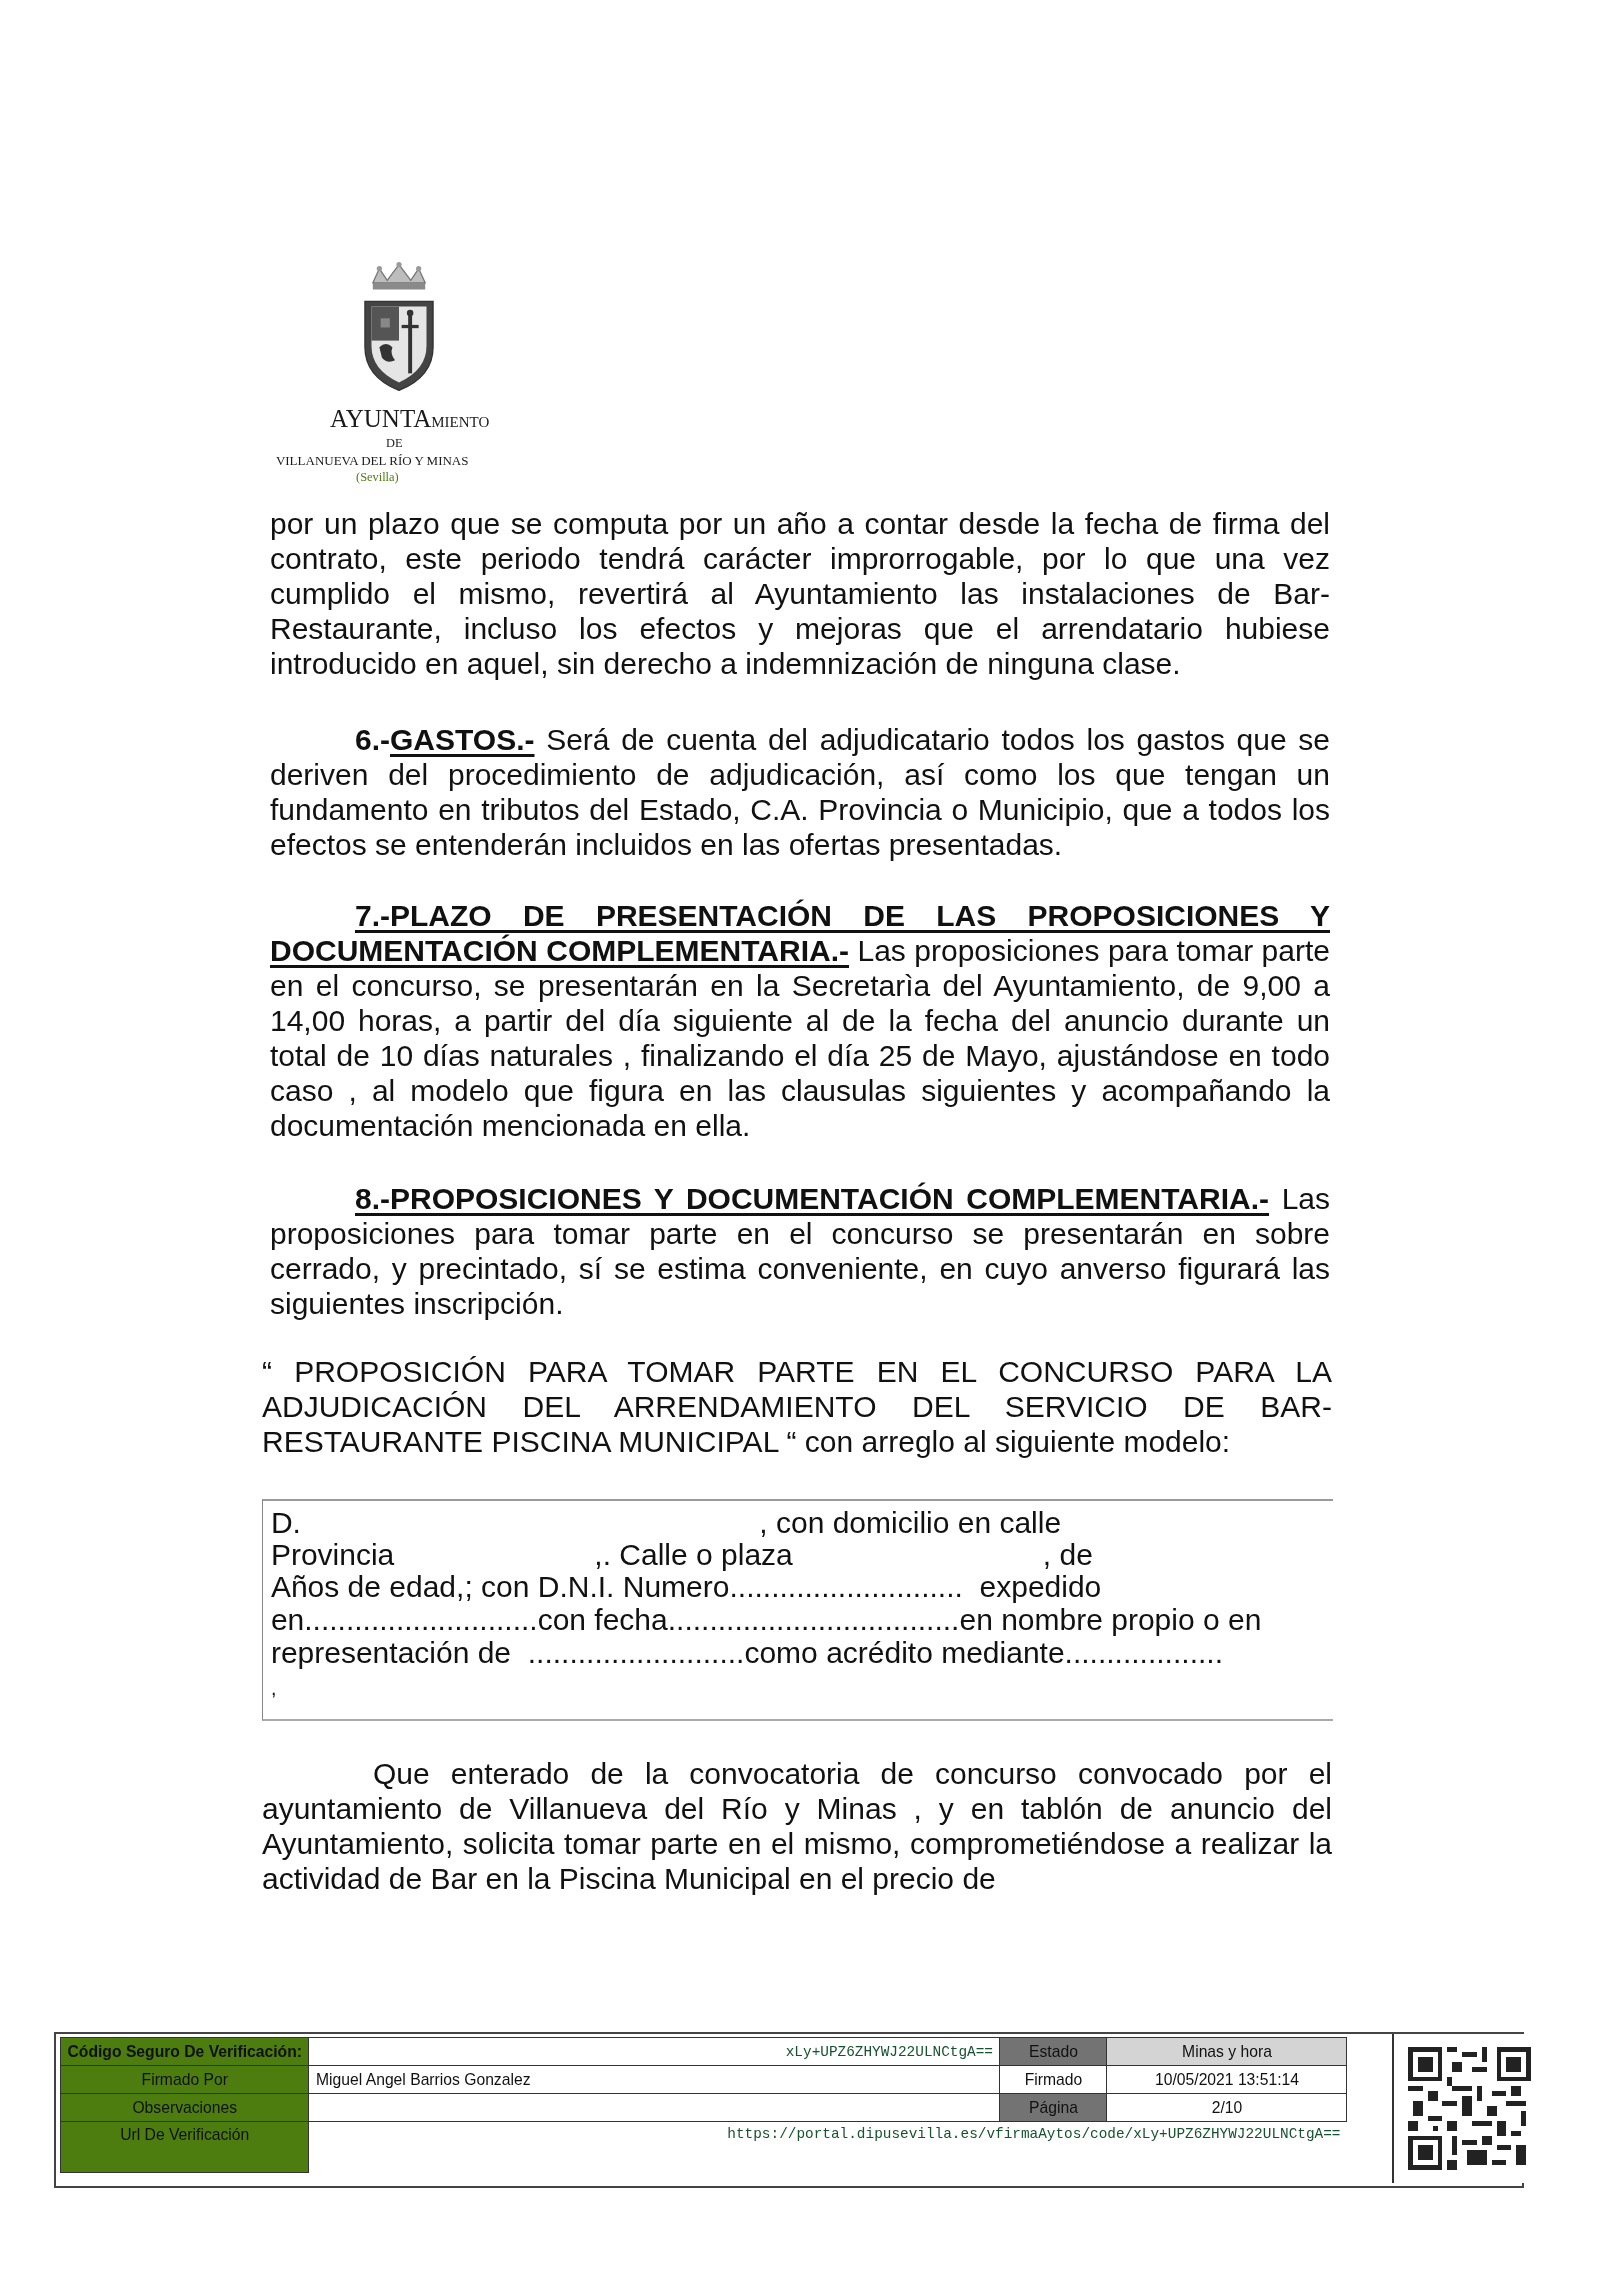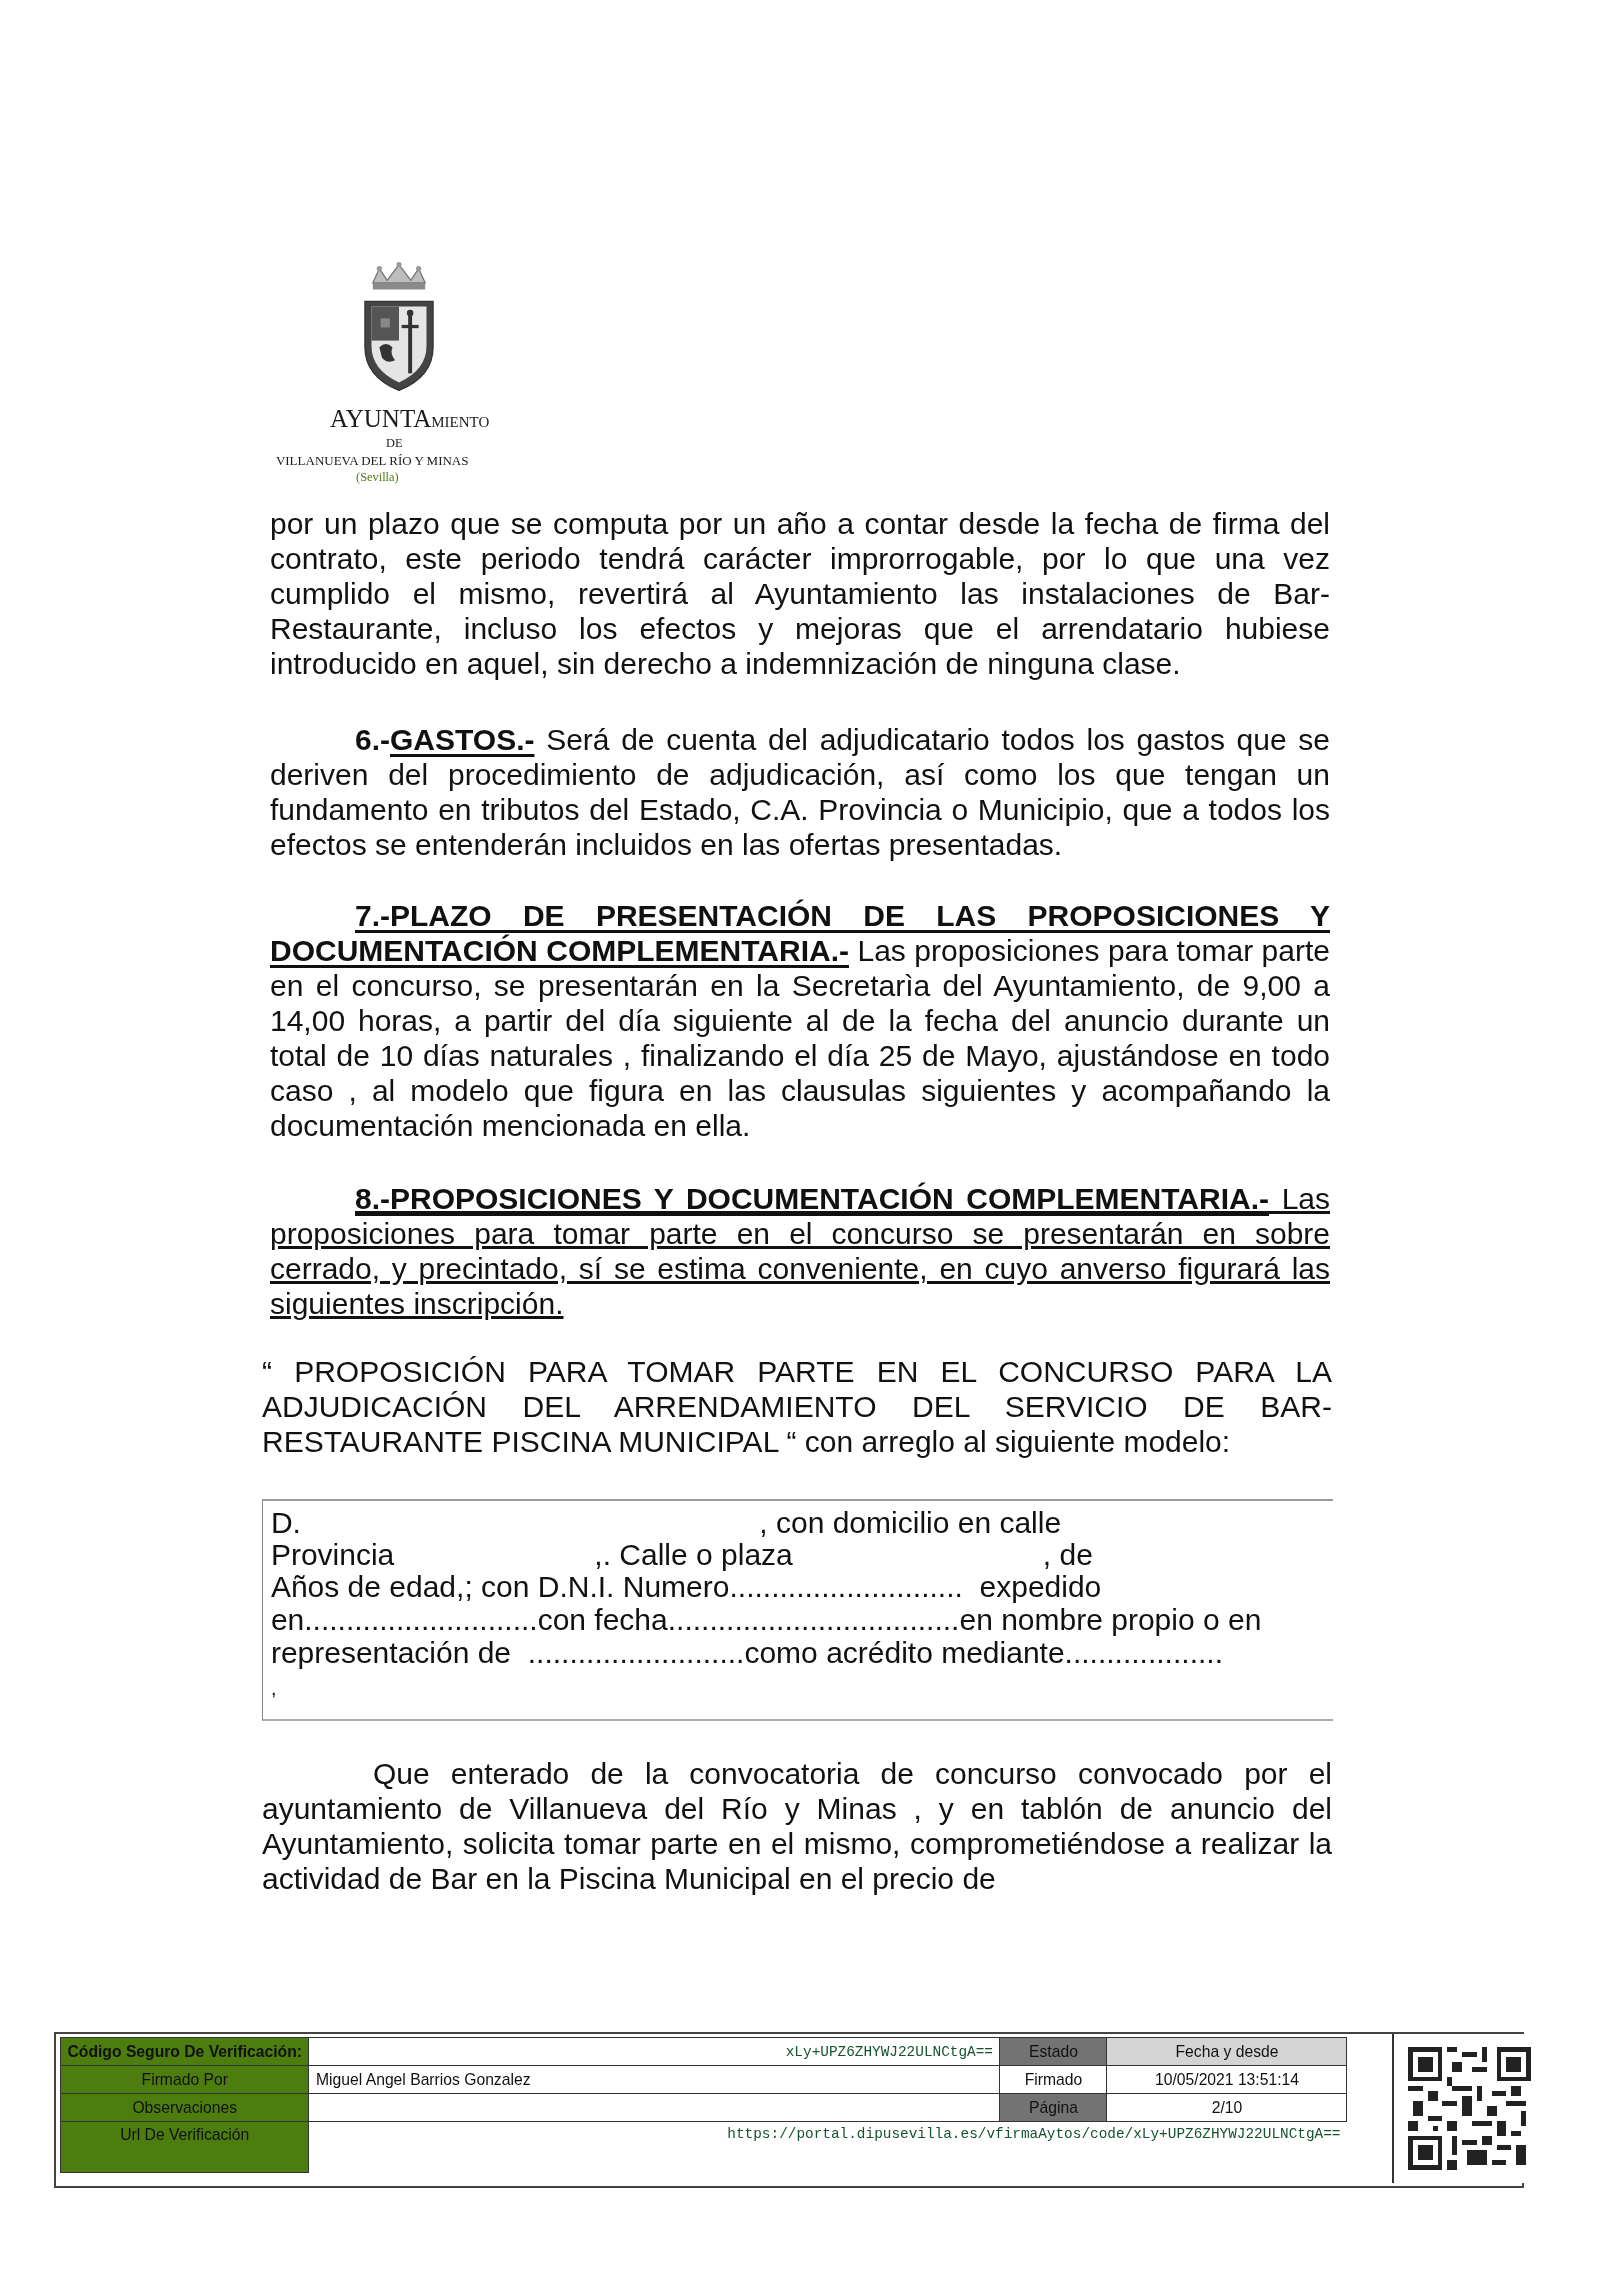--- a/index.html
+++ b/index.html
@@ -65,21 +65,21 @@
   <div class="lh-town">VILLANUEVA DEL RÍO Y MINAS</div>
   <div class="lh-prov">(Sevilla)</div>
 </div>
 
 <p class="para" style="top:506px;margin:0;">por un plazo que se computa por un año a contar desde la fecha de firma del contrato, este periodo tendrá carácter improrrogable, por lo que una vez cumplido el mismo, revertirá  al Ayuntamiento las instalaciones de Bar-Restaurante, incluso los efectos y mejoras que el arrendatario hubiese introducido en aquel,  sin derecho a indemnización de ninguna clase.</p>
 
 <p class="para" style="top:722px;margin:0;"><span class="indent"></span><span class="head-num">6.-</span><span class="head-u">GASTOS.-</span><span> Será de cuenta del adjudicatario todos los gastos que se deriven del procedimiento de adjudicación, así como los que tengan un fundamento en tributos del Estado, C.A. Provincia o Municipio, que a todos los efectos se entenderán incluidos en las ofertas presentadas.</span></p>
 
 <p class="para" style="top:898px;margin:0;"><span class="indent"></span><span class="head-u">7.-PLAZO DE PRESENTACIÓN DE LAS PROPOSICIONES Y DOCUMENTACIÓN COMPLEMENTARIA.-</span><span> Las proposiciones para tomar parte en el concurso, se presentarán en la Secretarìa del Ayuntamiento, de 9,00 a 14,00 horas, a partir del día siguiente al de la fecha del anuncio durante un total de 10 días naturales , finalizando el día 25  de Mayo, ajustándose  en todo caso , al modelo que figura en las clausulas siguientes y acompañando la documentación mencionada en ella.</span></p>
 
-<p class="para" style="top:1181px;margin:0;text-decoration:underline;"><span class="indent"></span><span class="head-u">8.-PROPOSICIONES Y DOCUMENTACIÓN COMPLEMENTARIA.-</span><span> Las proposiciones para tomar parte en el concurso se presentarán en sobre cerrado, y precintado, sí se estima conveniente, en cuyo anverso figurará las siguientes inscripción.</span></p>
+<p class="para" style="top:1181px;margin:0;"><span class="indent"></span><span class="head-u">8.-PROPOSICIONES Y DOCUMENTACIÓN COMPLEMENTARIA.-</span><span> Las proposiciones para tomar parte en el concurso se presentarán en sobre cerrado, y precintado, sí se estima conveniente, en cuyo anverso figurará las siguientes inscripción.</span></p>
 
 <p class="para" style="top:1354px;margin:0;left:262px;width:1070px;"><span>“ PROPOSICIÓN PARA TOMAR PARTE EN EL CONCURSO PARA LA ADJUDICACIÓN DEL ARRENDAMIENTO DEL SERVICIO DE BAR-RESTAURANTE PISCINA MUNICIPAL “</span><span> con arreglo al siguiente modelo:</span></p>
 
 <div class="formbox">
   <div class="fline" style="top:5.2px;">D.                                                       , con domicilio en calle</div>
   <div class="fline" style="top:37px;">Provincia                        ,. Calle o plaza                              , de</div>
   <div class="fline" style="top:69px;">Años de edad,; con D.N.I. Numero............................  expedido</div>
   <div class="fline" style="top:102px;">en............................con fecha...................................en nombre propio o en</div>
   <div class="fline" style="top:135px;">representación de  ..........................como acrédito mediante...................</div>
   <div class="fline" style="top:171px;font-size:19.6px;">,</div>
@@ -87,21 +87,21 @@
 
 <p class="para" style="top:1756px;margin:0;left:262px;width:1070px;"><span class="indent" style="width:111px;"></span><span>Que enterado  de la convocatoria de concurso convocado por el ayuntamiento de Villanueva del Río y Minas , y en tablón de anuncio del Ayuntamiento, solicita tomar parte en el mismo, comprometiéndose a realizar la actividad de Bar en la Piscina Municipal  en el precio de</span></p>
 
 <div class="vbox"></div>
 <table class="vt">
   <tbody>
       <tr>
     <td class="lbl strong">Código Seguro De Verificación:</td>
     <td class="val mono">xLy+UPZ6ZHYWJ22ULNCtgA==</td>
     <td class="sh">Estado</td>
-    <td class="fh">Fecha y desde</td>
+    <td class="fh">Minas y hora</td>
   </tr>
   <tr>
     <td class="lbl">Firmado Por</td>
     <td class="val">Miguel Angel Barrios Gonzalez</td>
     <td class="sv">Firmado</td>
     <td class="fv">10/05/2021 13:51:14</td>
   </tr>
   <tr>
     <td class="lbl">Observaciones</td>
     <td class="val"></td>

